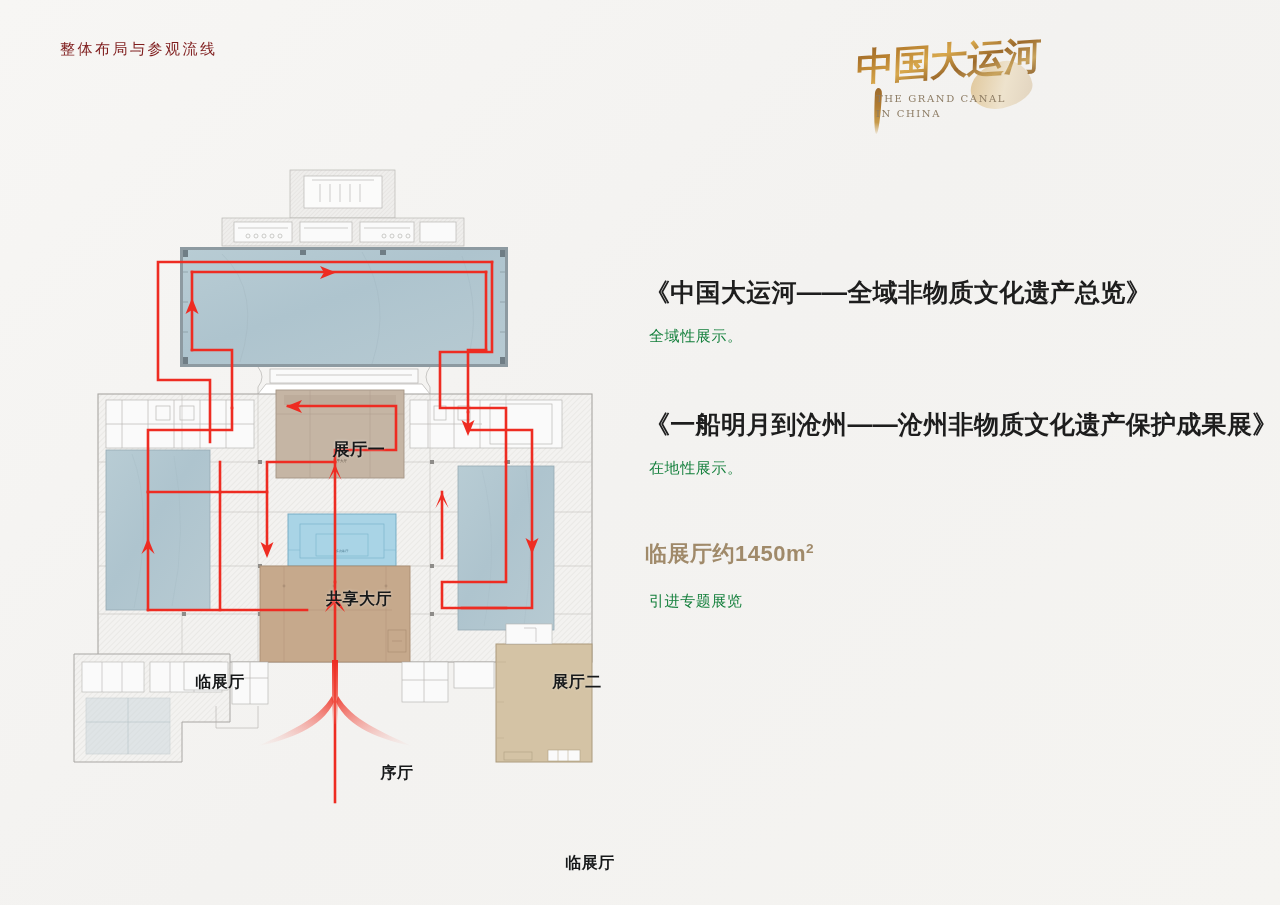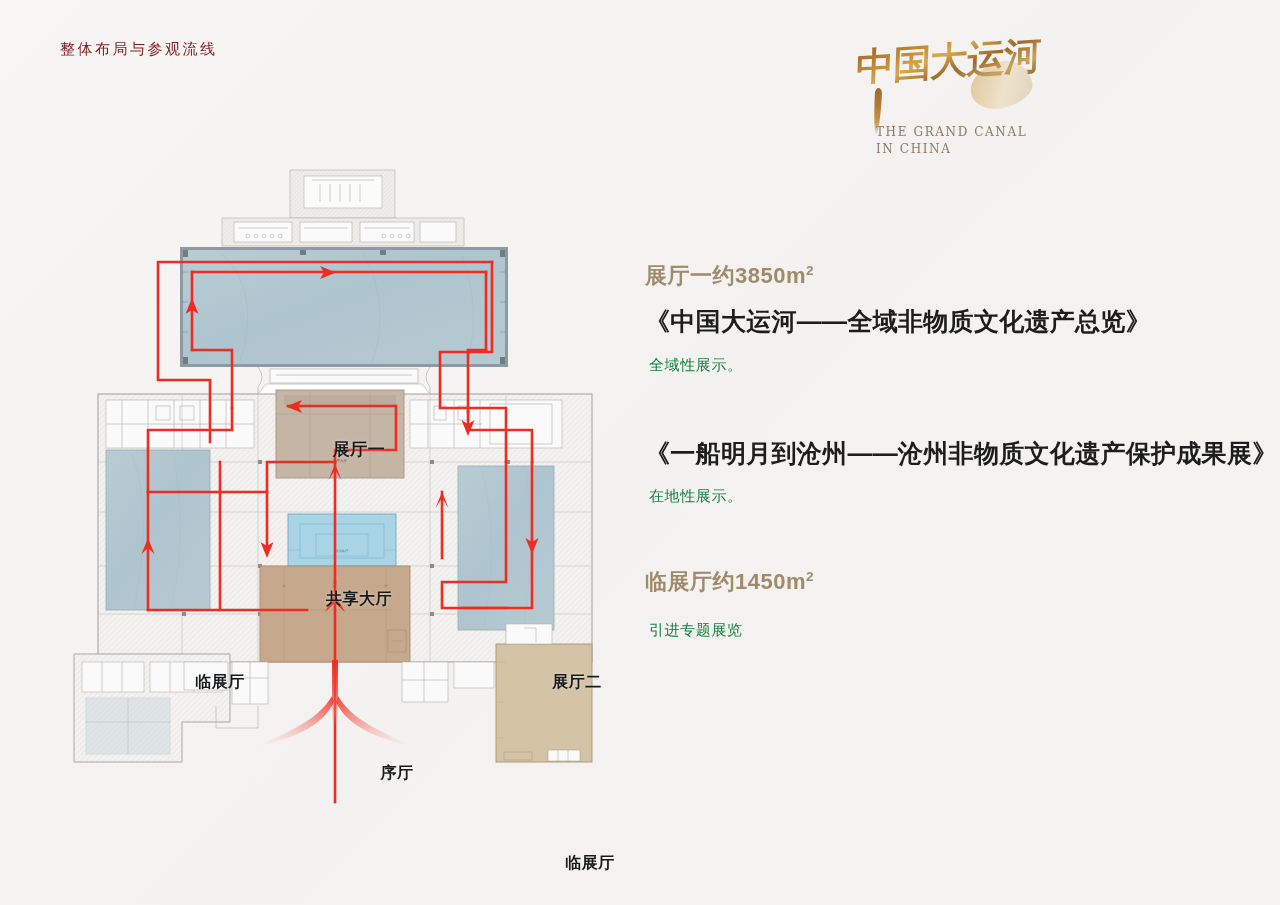--- a/index.html
+++ b/index.html
@@ -67,25 +67,24 @@
     color: transparent;
     transform: rotate(-4deg) skewX(-6deg);
     white-space: nowrap;
     text-shadow: none;
   }
   .calli-en {
     position: absolute;
     left: 24px;
     top: 70px;
     font-family: "DejaVu Serif", "Liberation Serif", serif;
-    font-size: 12px;
+    font-size: 10px;
     letter-spacing: 1.6px;
     color: #8c7b63;
     line-height: 1.45;
-    margin-top: 32px;
   }
   .calli-drop {
     position: absolute;
     left: 22px;
     top: 66px;
     width: 7px;
     height: 46px;
     background: linear-gradient(to bottom, #9c6a2c 0%, #b07c32 40%, #c79a4a 75%, rgba(199,154,74,0.15) 100%);
     border-radius: 50% 50% 48% 48% / 12% 12% 88% 88%;
     transform: rotate(3deg);
@@ -516,21 +515,20 @@
   <div class="room-label" style="left:158px; top:520px; font-size:16px; transform:translate(-50%,-50%);"><span>临展厅</span></div>
   <div class="room-label" style="left:515px;  top:520px;  font-size:16px; transform:translate(-50%,-50%);"><span>展厅二</span></div>
   <div class="room-label" style="left:335px; top:611px; font-size:16px; transform:translate(-50%,-50%);"><span>序厅</span></div>
   <div class="room-label" style="left:528px; top:701px; font-size:16px; transform:translate(-50%,-50%);"><span>临展厅</span></div>
 
 </div>
 
 <div class="info-col">
 
   <div class="info-block">
-    <div class="info-area"><span>展厅一约3850m</span><sup>2</sup></div>
     <div class="info-title">《中国大运河——全域非物质文化遗产总览》</div>
     <div class="info-desc">全域性展示。</div>
   </div>
 
   <div class="info-block">
     <div class="info-title">《一船明月到沧州——沧州非物质文化遗产保护成果展》</div>
     <div class="info-desc">在地性展示。</div>
   </div>
 
   <div class="info-block nb">

